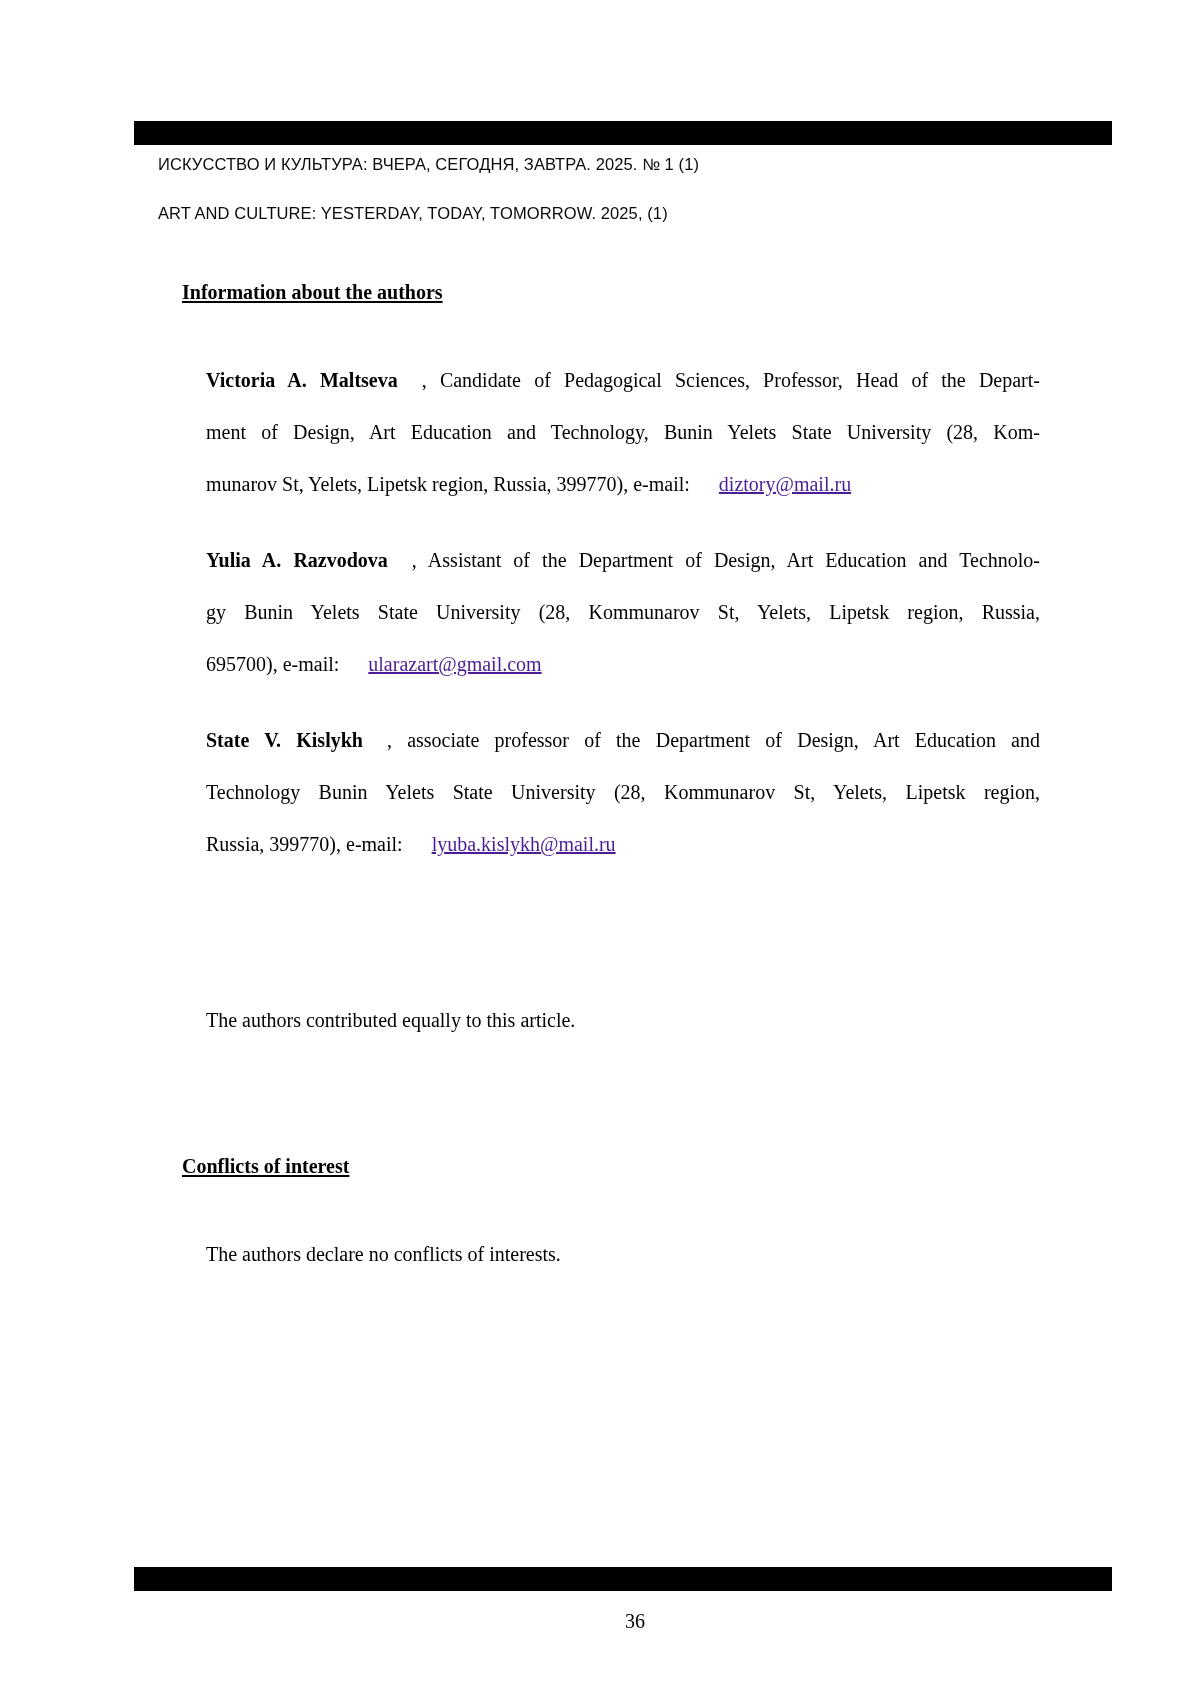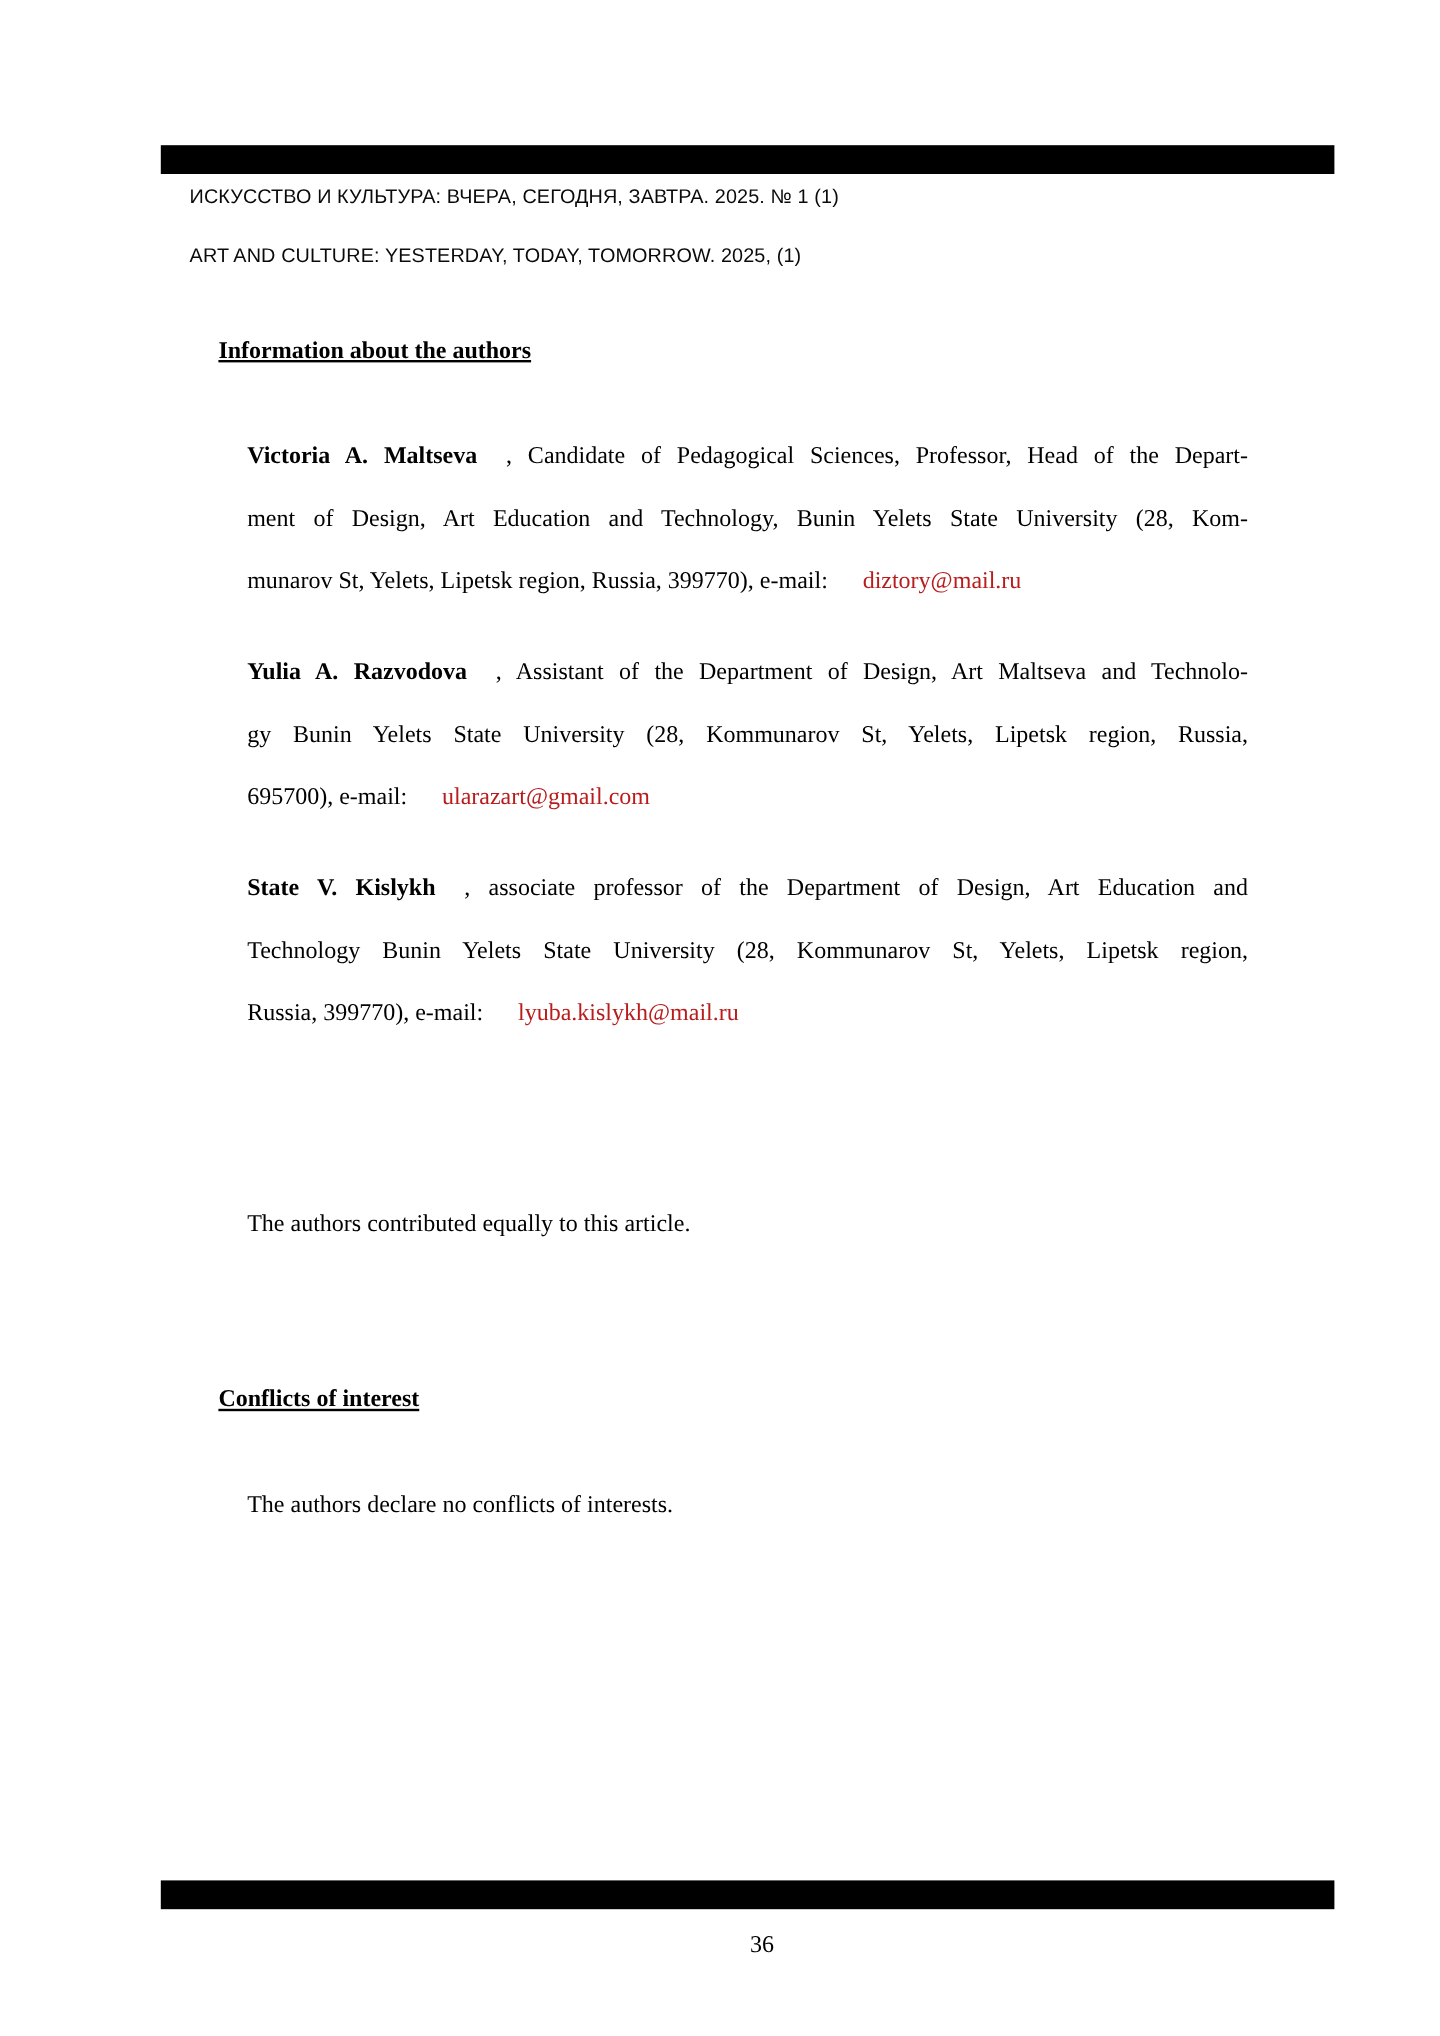--- a/index.html
+++ b/index.html
@@ -55,21 +55,22 @@
   .para { width: 100%; }
   .line {
     text-align: justify;
     text-align-last: justify;
     line-height: 28px;
   }
   .line.last { text-align-last: left; }
   .sec-contribution { margin-top: 52px; }
   .sec-conflicts { margin-top: 34px; }
   a.email-link {
-    color: #b91c1c;
+    color: #4c1d95;
+    text-decoration: underline;
     cursor: pointer;
   }
   .page-number {
     position: absolute;
     left: 122px;
     top: 1572px;
     width: 978px;
     text-align: center;
     font-size: 20px;
     line-height: 26px;
@@ -93,21 +94,21 @@
       <div class="sec-heading-row">
         <span class="sec-heading">Information about the authors</span>
       </div>
       <div>
           <div class="para">
             <div class="line"><b>Victoria A. Maltseva</b><span>, Candidate of Pedagogical Sciences, Professor, Head of the Depart-</span></div>
             <div class="line"><span>ment of Design, Art Education and Technology, Bunin Yelets State University (28, Kom-</span></div>
             <div class="line last"><span>munarov St, Yelets, Lipetsk region, Russia, 399770), e-mail: </span><a class="email-link">diztory@mail.ru</a></div>
           </div>
           <div class="para">
-            <div class="line"><b>Yulia A. Razvodova</b><span>, Assistant of the Department of Design, Art Maltseva and Technolo-</span></div>
+            <div class="line"><b>Yulia A. Razvodova</b><span>, Assistant of the Department of Design, Art Education and Technolo-</span></div>
             <div class="line"><span>gy Bunin Yelets State University (28, Kommunarov St, Yelets, Lipetsk region, Russia,</span></div>
             <div class="line last"><span>695700), e-mail: </span><a class="email-link">ularazart@gmail.com</a></div>
           </div>
           <div class="para">
             <div class="line"><b>State V. Kislykh</b><span>, associate professor of the Department of Design, Art Education and</span></div>
             <div class="line"><span>Technology Bunin Yelets State University (28, Kommunarov St, Yelets, Lipetsk region,</span></div>
             <div class="line last"><span>Russia, 399770), e-mail: </span><a class="email-link">lyuba.kislykh@mail.ru</a></div>
           </div>
         </div>
     </section>

